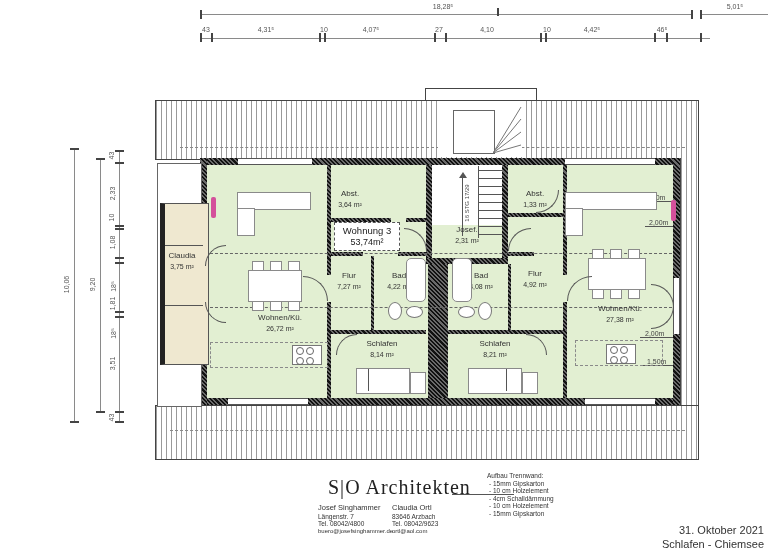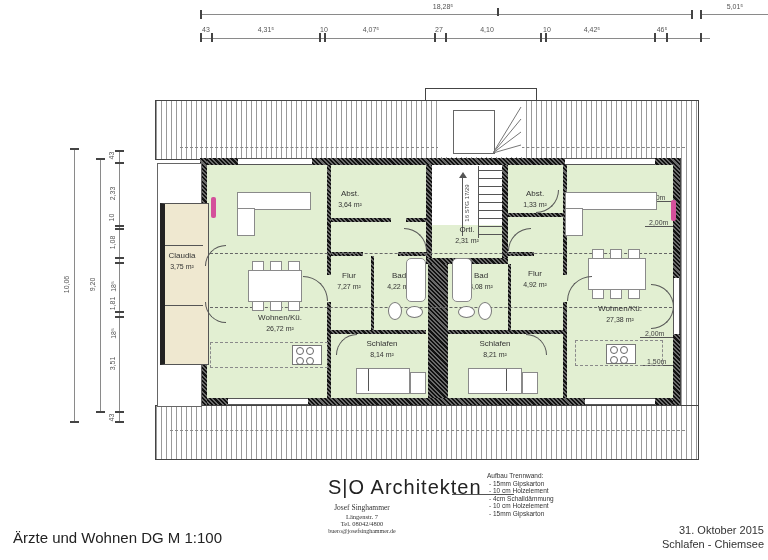--- a/index.html
+++ b/index.html
@@ -35,23 +35,23 @@
   .lvl{position:absolute;font-size:7px;color:#444;white-space:nowrap;background:#e2efd2;padding:0 1px;}
   
   .furn{position:absolute;background:#fff;border:1px solid #8a8a8a;}
   .furnd{position:absolute;background:transparent;border:1px dashed #8a8a8a;}
   .oval{position:absolute;background:#fff;border:1px solid #777;border-radius:50%;}
   .burner{width:6px;height:6px;border:1px solid #666;border-radius:50%;display:inline-block;margin:1px;}
   .arc{position:absolute;border:0 solid #555;}
   .marker{position:absolute;width:5px;height:21px;background:#d4509b;border-radius:2px;}
   .tread{position:absolute;background:#555;height:1px;}
   
-  .firm{position:absolute;font-size:20px;letter-spacing:1px;color:#222;font-weight:400;}
+  .firm{position:absolute;font-size:20px;letter-spacing:1px;color:#222;font-weight:400;font-family:Liberation Serif, serif;}
   .small{position:absolute;font-size:6.5px;color:#333;line-height:7.5px;}
-  .colblock{position:absolute;text-align:center;font-size:6.5px;color:#333;line-height:7.2px;font-family:Liberation Serif, serif;}
+  .colblock{position:absolute;font-size:6.5px;color:#333;line-height:7.2px;}
   .colname{font-size:7.5px;margin-bottom:2px;}
   .foot{position:absolute;font-size:15px;color:#222;}
   .date{position:absolute;font-size:11px;color:#333;text-align:right;white-space:nowrap;}
   .wm{position:absolute;font-size:17px;font-weight:bold;letter-spacing:1px;color:rgba(255,255,255,0.15);
       -webkit-text-stroke:1px #8a8a8a;white-space:nowrap;}
   .stairtxt{position:absolute;font-size:6px;color:#444;transform:rotate(-90deg);transform-origin:center;white-space:nowrap;}
 </style>
 </head>
 <body>
 
@@ -183,21 +183,21 @@
   <div class="tread" style="left:479px;top:194px;width:23px;"></div>
   <div class="tread" style="left:479px;top:202px;width:23px;"></div>
   <div class="tread" style="left:479px;top:210px;width:23px;"></div>
   <div class="tread" style="left:479px;top:218px;width:23px;"></div>
   <div class="tread" style="left:479px;top:226px;width:23px;"></div>
   <div class="tread" style="left:479px;top:234px;width:23px;"></div>
   <div class="thin" style="left:462px;top:176px;width:1px;height:60px;"></div>
   <div class="abs" style="left:459px;top:172px;width:0;height:0;border-left:4px solid transparent;border-right:4px solid transparent;border-bottom:6px solid #555;"></div>
   <span class="stairtxt" style="left:448px;top:200px;">16 STG 17/29</span>
   <div class="room" style="left:438px;top:224px;width:58px;">
-    <div class="rname">Ortl.</div>
+    <div class="rname">Josef.</div>
     <div class="rarea">2,31 m²</div>
   </div>
 
   <div class="dadoline" style="left:210px;top:253px;width:462px;"></div>
   <div class="dadoline" style="left:210px;top:307px;width:462px;"></div>
   <div class="thin" style="left:640px;top:201px;width:33px;height:1px;"></div>
   <span class="lvl" style="left:645px;top:194px;">1,50m</span>
   <div class="thin" style="left:645px;top:226px;width:28px;height:1px;"></div>
   <span class="lvl" style="left:648px;top:219px;">2,00m</span>
   <div class="thin" style="left:640px;top:337px;width:33px;height:1px;"></div>
@@ -205,20 +205,24 @@
   <div class="thin" style="left:643px;top:365px;width:30px;height:1px;"></div>
   <span class="lvl" style="left:646px;top:358px;">1,50m</span>
 
   <div class="room" style="left:330px;top:188px;width:40px;">
     <div class="rname">Abst.</div>
     <div class="rarea">3,64 m²</div>
   </div>
   <div class="room" style="left:513px;top:188px;width:44px;">
     <div class="rname">Abst.</div>
     <div class="rarea">1,33 m²</div>
+  </div>
+  <div class="unitbox" style="left:334px;top:222px;width:58px;">
+    <div class="uname">Wohnung 3</div>
+    <div class="uarea">53,74m²</div>
   </div>
   <div class="room" style="left:328px;top:270px;width:42px;">
     <div class="rname">Flur</div>
     <div class="rarea">7,27 m²</div>
   </div>
   <div class="room" style="left:376px;top:270px;width:46px;">
     <div class="rname">Bad</div>
     <div class="rarea">4,22 m²</div>
   </div>
   <div class="room" style="left:458px;top:270px;width:46px;">
@@ -307,18 +311,23 @@
     <div style="padding-left:2px;">- 4cm Schalldämmung</div>
     <div style="padding-left:2px;">- 10 cm Holzelement</div>
     <div style="padding-left:2px;">- 15mm Gipskarton</div>
   </div>
   <div class="colblock" style="left:318px;top:504px;width:88px;">
     <div class="colname">Josef Singhammer</div>
     <div>Längenstr. 7</div>
     <div>Tel. 08042/4800</div>
     <div style="font-size:6px;">buero@josefsinghammer.de</div>
   </div>
-
-  <div class="foot" style="left:13px;top:529px;">Ärzte und Wohnen DG M 1:100</div>
-  <div class="date" style="right:4px;top:524px;">31. Oktober 2015</div>
+  <div class="colblock" style="left:392px;top:504px;width:76px;">
+    <div class="colname">Claudia Ortl</div>
+    <div>83646 Arzbach</div>
+    <div>Tel. 08042/9623</div>
+    <div style="font-size:6px;">ortl@aol.com</div>
+  </div>
+
+  <div class="date" style="right:4px;top:524px;">31. Oktober 2021</div>
   <div class="date" style="right:4px;top:538px;">Schlafen - Chiemsee</div>
 
 </div>
 
 </body></html>

